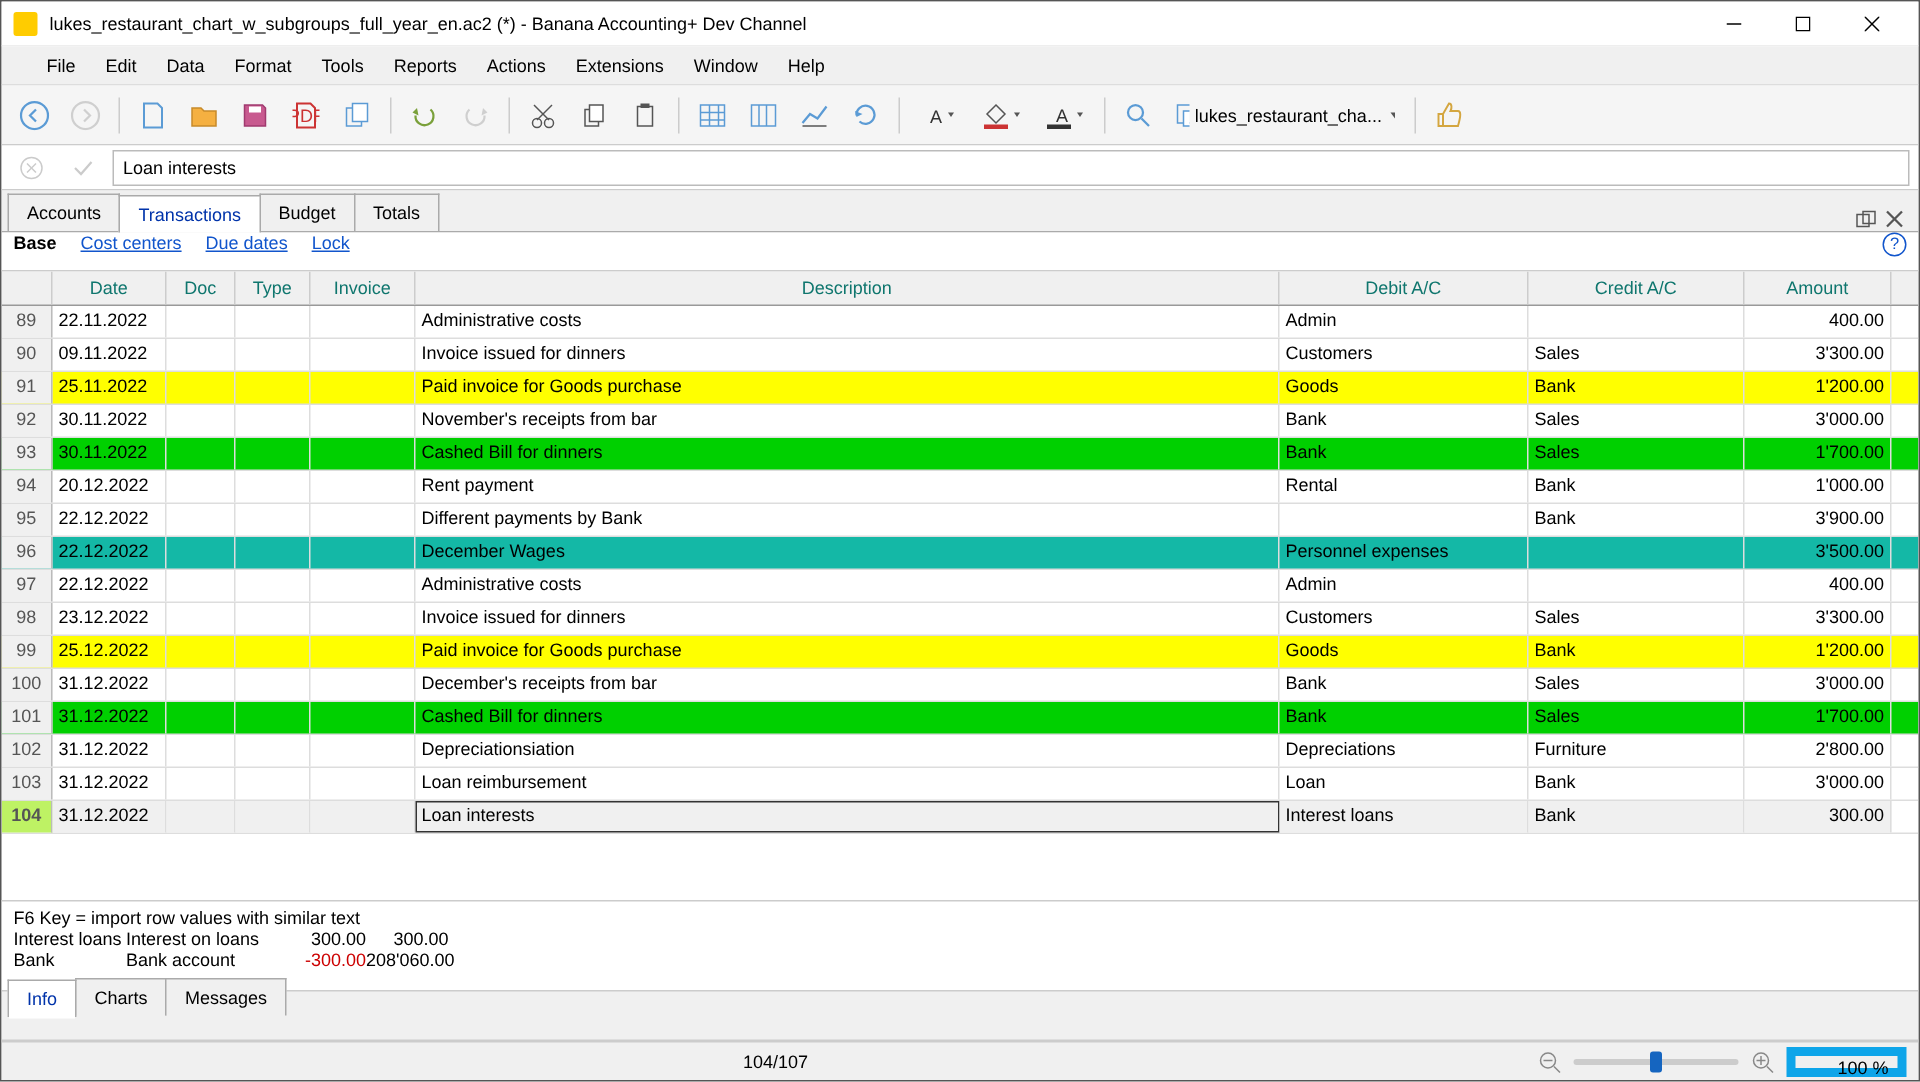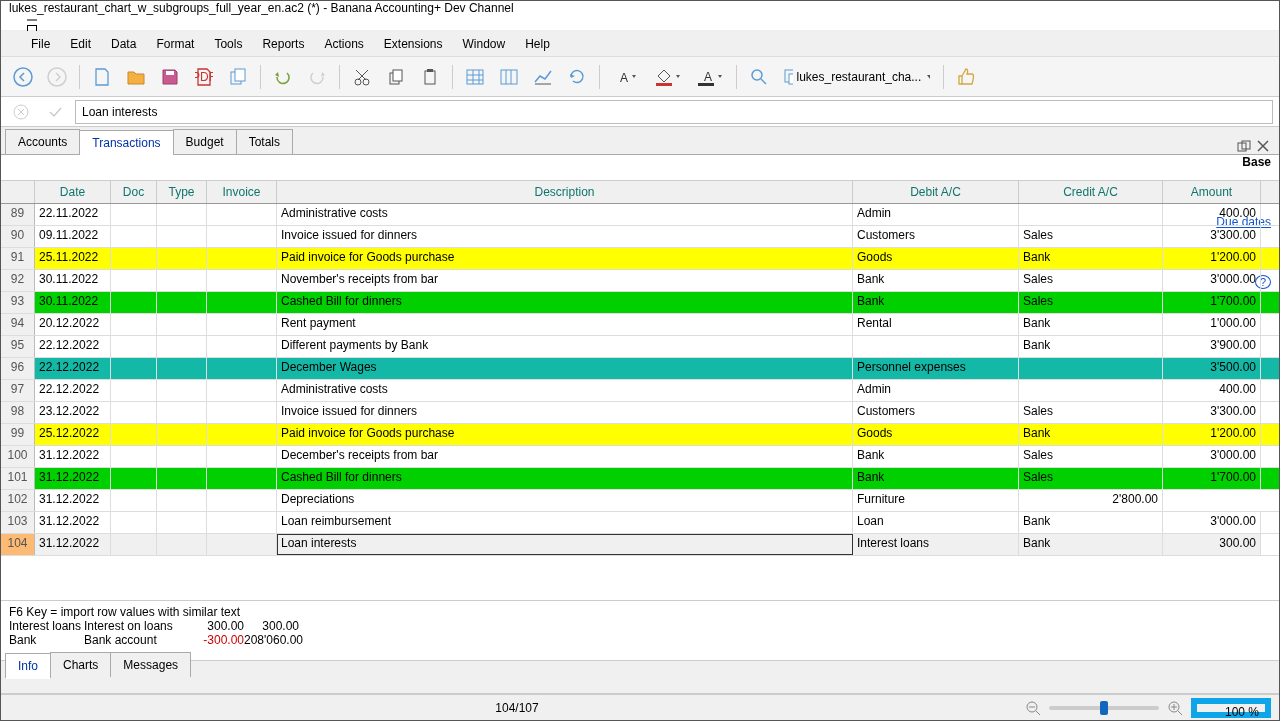--- a/index.html
+++ b/index.html
@@ -1,54 +1,54 @@
 <!DOCTYPE html>
 <html><head>
 <meta charset="utf-8">
 <style>
 * { box-sizing: border-box; margin: 0; padding: 0; font-family: "Segoe UI", Tahoma, sans-serif; font-size: 12px; }
 body { background: #fff; width: 1280px; height: 721px; overflow: hidden; display: flex; flex-direction: column; border: 1px solid #555; }
-.title-bar { height: 30px; background: #fff; display: flex; padding: 0 8px; border-bottom: 1px solid #eee; flex-direction: column; }
+.title-bar { height: 30px; background: #fff; display: flex; align-items: center; padding: 12px 8px; border-bottom: 1px solid #eee; }
 .title-bar .app-icon { width: 16px; height: 16px; background: #ffcc00; border-radius: 2px; margin-right: 8px; }
 .title-bar .title { flex: 1; color: #000; font-size: 12px; }
 .title-bar .win-btn { width: 46px; height: 30px; display: flex; align-items: center; justify-content: center; cursor: pointer; }
 .title-bar .win-btn svg { stroke: #000; }
 .menu-bar { height: 26px; background: #f0f0f0; display: flex; align-items: center; padding: 0 20px; border-bottom: 1px solid #ddd; }
 .menu-bar .menu-item { padding: 4px 10px; cursor: pointer; }
 .toolbar { height: 40px; background: #f5f5f5; display: flex; align-items: center; padding: 0 6px; border-bottom: 1px solid #ccc; gap: 2px; }
 .tb-btn { width: 32px; height: 32px; display: flex; align-items: center; justify-content: center; cursor: pointer; border-radius: 3px; }
 .tb-sep { width: 1px; height: 24px; background: #ccc; margin: 0 4px; }
 .tb-file-combo { display: flex; align-items: center; height: 28px; padding: 0 6px; max-width: 160px; overflow: hidden; white-space: nowrap; cursor: pointer; border: 1px solid transparent; }
 .formula-bar { height: 30px; background: #fff; display: flex; align-items: center; padding: 4px 6px; gap: 6px; border-bottom: 1px solid #ccc; }
 .fb-btn { width: 28px; height: 24px; display:flex; align-items:center; justify-content:center; cursor:pointer; opacity:.5; }
 .fb-input { flex: 1; height: 24px; border: 1px solid #bbb; padding: 2px 6px; outline: none; }
 .tabs-row { height: 28px; background: #f0f0f0; display: flex; align-items: flex-end; padding: 0 4px; border-bottom: 1px solid #aaa; }
 .tab { padding: 5px 12px; border: 1px solid #aaa; border-bottom: none; margin-right: -1px; background: #f0f0f0; cursor: pointer; font-size: 12px; }
 .tab.active { background: #fff; color: #0033aa; position: relative; top: 1px; }
 .tab.active::after{content:'';position:absolute;left:0;right:0;bottom:-1px;height:1px;background:#fff;}
 .tabs-right { margin-left: auto; display:flex; gap:6px; padding-right:6px; }
-.sub-tabs { height: 26px; background: #fff; display: flex; align-items: flex-end; padding: 0 8px; gap: 16px; border-bottom: 1px solid #ccc; flex-direction: column; }
+.sub-tabs { height: 26px; background: #fff; display: flex; align-items: flex-start; padding: 0 8px; gap: 16px; border-bottom: 1px solid #ccc; }
 .sub-tabs .st { cursor: pointer; }
 .sub-tabs .st.active { font-weight: bold; }
 .sub-tabs .st.link { color: #1155cc; text-decoration: underline; }
 .help-ic { margin-left:auto; color:#1155cc; border:1px solid #1155cc; width:16px; height:16px; border-radius:50%; display:flex; align-items:center; justify-content:center; font-size:11px; cursor:pointer;}
 .grid-wrap { flex: 1; display: flex; flex-direction: column; overflow: hidden; }
 .grid-header, .grid-row { display: grid; grid-template-columns: 34px 76px 46px 50px 70px 576px 166px 144px 98px; }
 .grid-header { background: #f0f0f0; border-bottom: 1px solid #999; }
 .grid-header .gh { border-right: 1px solid #ccc; padding: 4px; text-align: center; font-size: 12px; color: #0f766e; }
 .grid-body { flex:1; overflow-y: scroll; }
 .grid-row { height: 22px; border-bottom: 1px solid #ddd; }
 .grid-row .gc { border-right: 1px solid #ddd; padding: 2px 4px; overflow: hidden; white-space: nowrap; font-size: 12px; }
 .gc.rownum { background: #f0f0f0; text-align: center; color: #555; border-right: 1px solid #bbb; }
 .gc.amount { text-align: right; }
 .row-yellow { background: #ffff00; }
 .row-green  { background: #00d000; }
 .row-pink   { background: #14b8a6; }
 .row-selected .gc:not(.rownum){ background:#f0f0f0; }
-.row-selected .gc.rownum { font-weight:normal; background:#fdba74; }
+.row-selected .gc.rownum { font-weight:bold; background:#bef264; }
 .row-selected .gc.desc { outline:1px solid #333; outline-offset:-1px; }
 .info-panel { background: #fff; border-top: 1px solid #ccc; padding: 4px 8px; font-size: 12px; min-height: 60px; }
 .info-panel .row { display: flex; gap: 0; }
 .info-panel .cell { min-width: 70px; }
 .neg { color: #cc0000; }
 .bottom-tabs { height: 28px; background: #f0f0f0; display: flex; align-items: flex-end; padding: 16px 4px; border-top: 1px solid #ccc; border-bottom:1px solid #ccc; }
 .status-bar { height: 26px; background: #f0f0f0; display: flex; align-items: center; padding: 0 8px; border-top: 1px solid #ccc; }
 .status-bar .left { flex: 1; text-align: center; }
 .zoom-ctrl { display:flex; align-items:center; gap:8px; }
 .zoom-slider { width: 110px; height:4px; background:#ccc; position:relative; border-radius:2px;}
@@ -444,20 +444,21 @@
         <div class="gc">Bank</div>
         <div class="gc">Sales</div>
         <div class="gc amount">1'700.00</div>
       </div>
       <div class="grid-row ">
         <div class="gc rownum">102</div>
         <div class="gc">31.12.2022</div>
         <div class="gc"></div>
         <div class="gc"></div>
         <div class="gc"></div>
+        <div class="gc desc">Depreciationsiation</div>
         <div class="gc">Depreciations</div>
         <div class="gc">Furniture</div>
         <div class="gc amount">2'800.00</div>
       </div>
       <div class="grid-row ">
         <div class="gc rownum">103</div>
         <div class="gc">31.12.2022</div>
         <div class="gc"></div>
         <div class="gc"></div>
         <div class="gc"></div>

